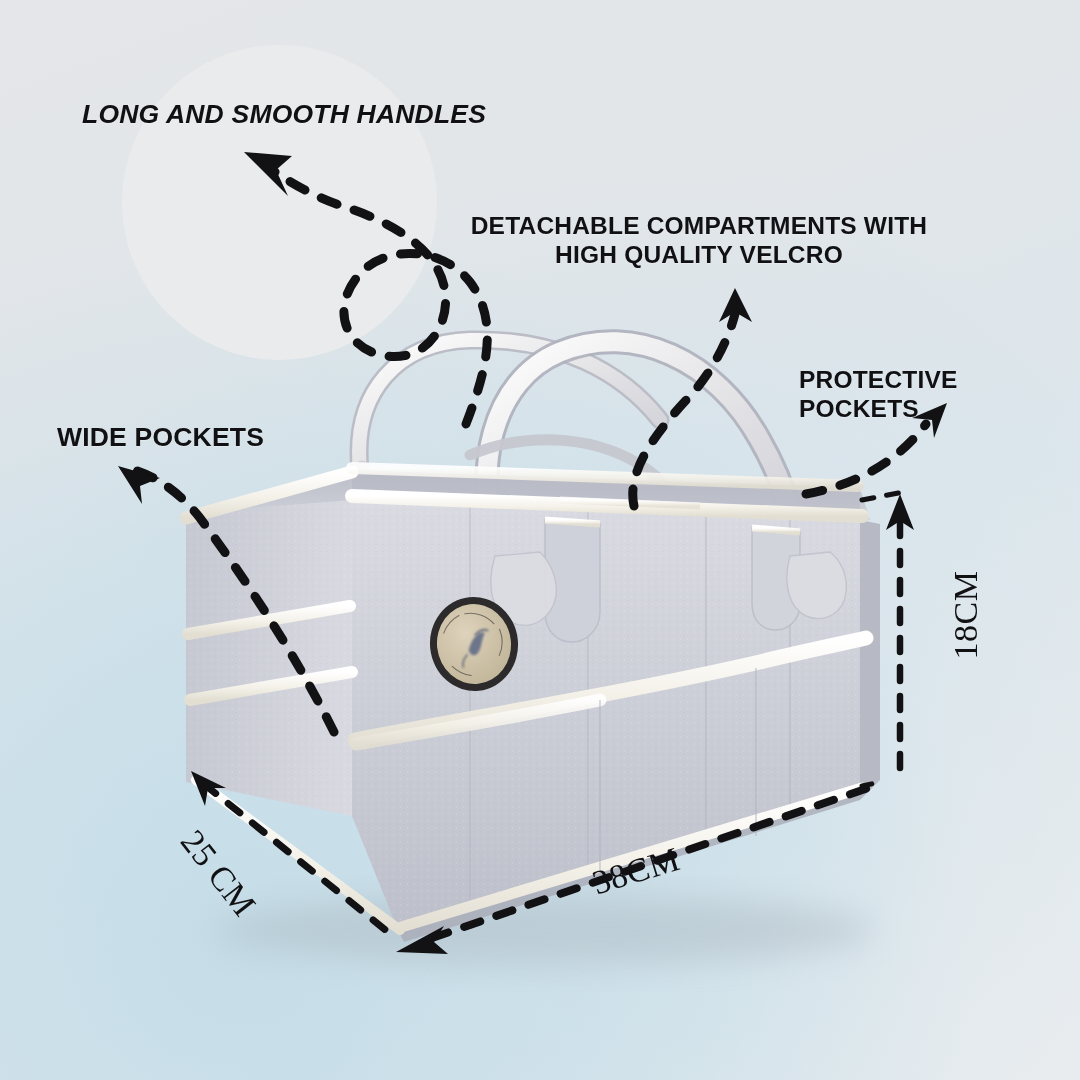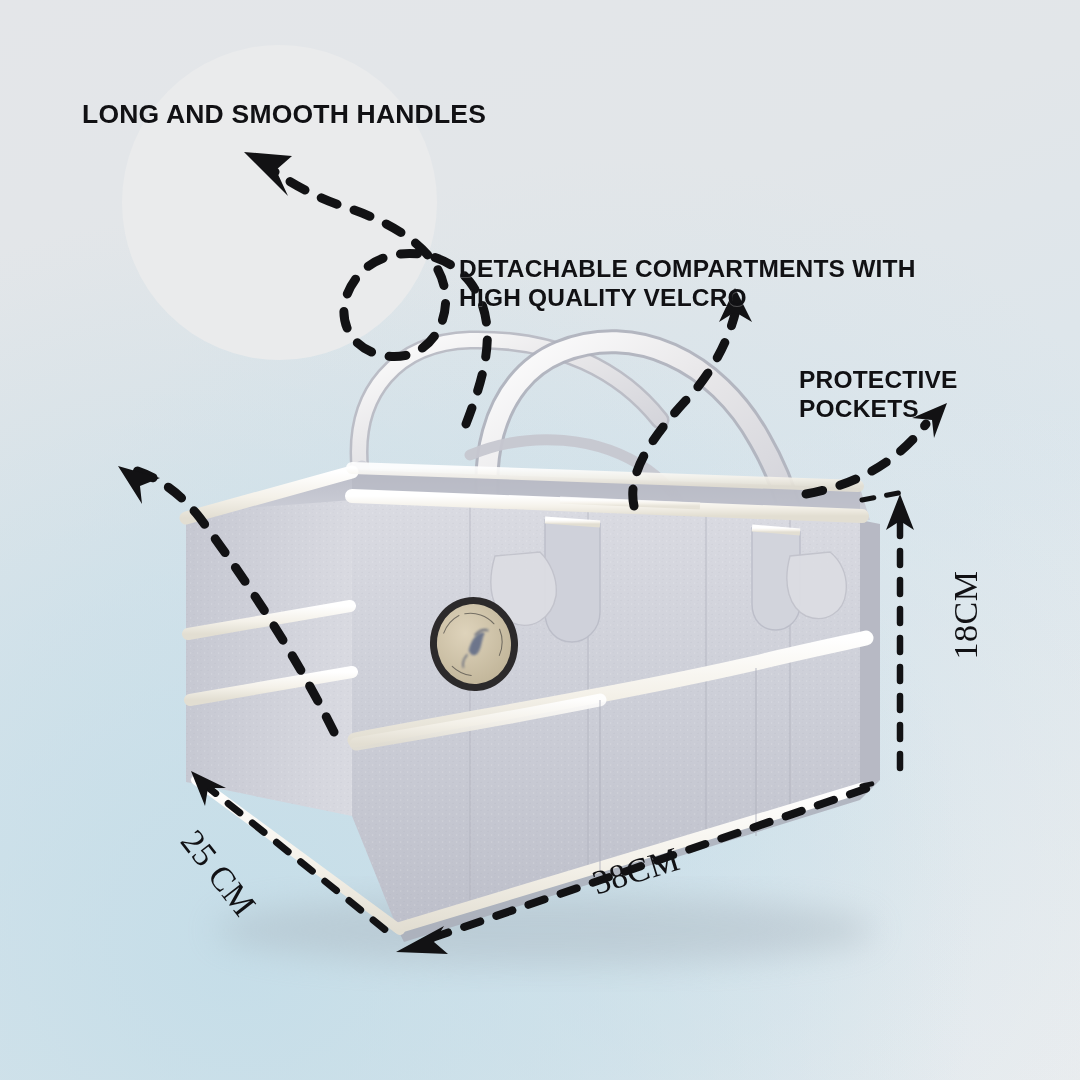--- a/index.html
+++ b/index.html
@@ -25,22 +25,22 @@
 
   .callout{
     position:absolute;
     color:#111114;
     font-weight:bold;
     letter-spacing:.2px;
     line-height:1.18;
     white-space:pre-line;
     text-shadow:0 1px 0 rgba(255,255,255,.25);
   }
-  #label-handles{left:82px;top:99px;font-size:26.5px;}
-  #label-velcro{left:459px;top:212px;font-size:24.5px;text-align:left;width:480px;margin-top:43px;}
+  #label-handles{left:82px;top:99px;font-size:26.5px;font-style:italic;}
+  #label-velcro{left:459px;top:212px;font-size:24.5px;text-align:center;width:480px;}
   #label-ribbons{left:799px;top:366px;font-size:24.5px;}
   #label-pockets{left:57px;top:422px;font-size:26.5px;}
 
   .dim{
     position:absolute;color:#111114;font-weight:normal;
     font-family:"Liberation Serif",serif;
   }
   #dim-18{left:922px;top:596px;font-size:34px;transform:rotate(-90deg);transform-origin:50% 50%;letter-spacing:.5px;}
   #dim-38{left:588px;top:866px;font-size:34px;transform:rotate(-17deg);transform-origin:0 0;letter-spacing:.5px;}
   #dim-25{left:203px;top:823px;font-size:34px;transform:rotate(52deg);transform-origin:0 0;letter-spacing:.5px;}
@@ -246,20 +246,21 @@
     </g>
   </svg>
 
   <div class="callout" id="label-handles">LONG AND SMOOTH HANDLES</div>
 
   <div class="callout" id="label-velcro">DETACHABLE COMPARTMENTS WITH
 HIGH QUALITY VELCRO</div>
 
   <div class="callout" id="label-ribbons">PROTECTIVE POCKETS</div>
 
+  <div class="callout" id="label-pockets">WIDE POCKETS</div>
 
   <div class="dim" id="dim-18">18CM</div>
 
   <div class="dim" id="dim-38">38CM</div>
 
   <div class="dim" id="dim-25">25 CM</div>
 
 </div>
 
 </body></html>

